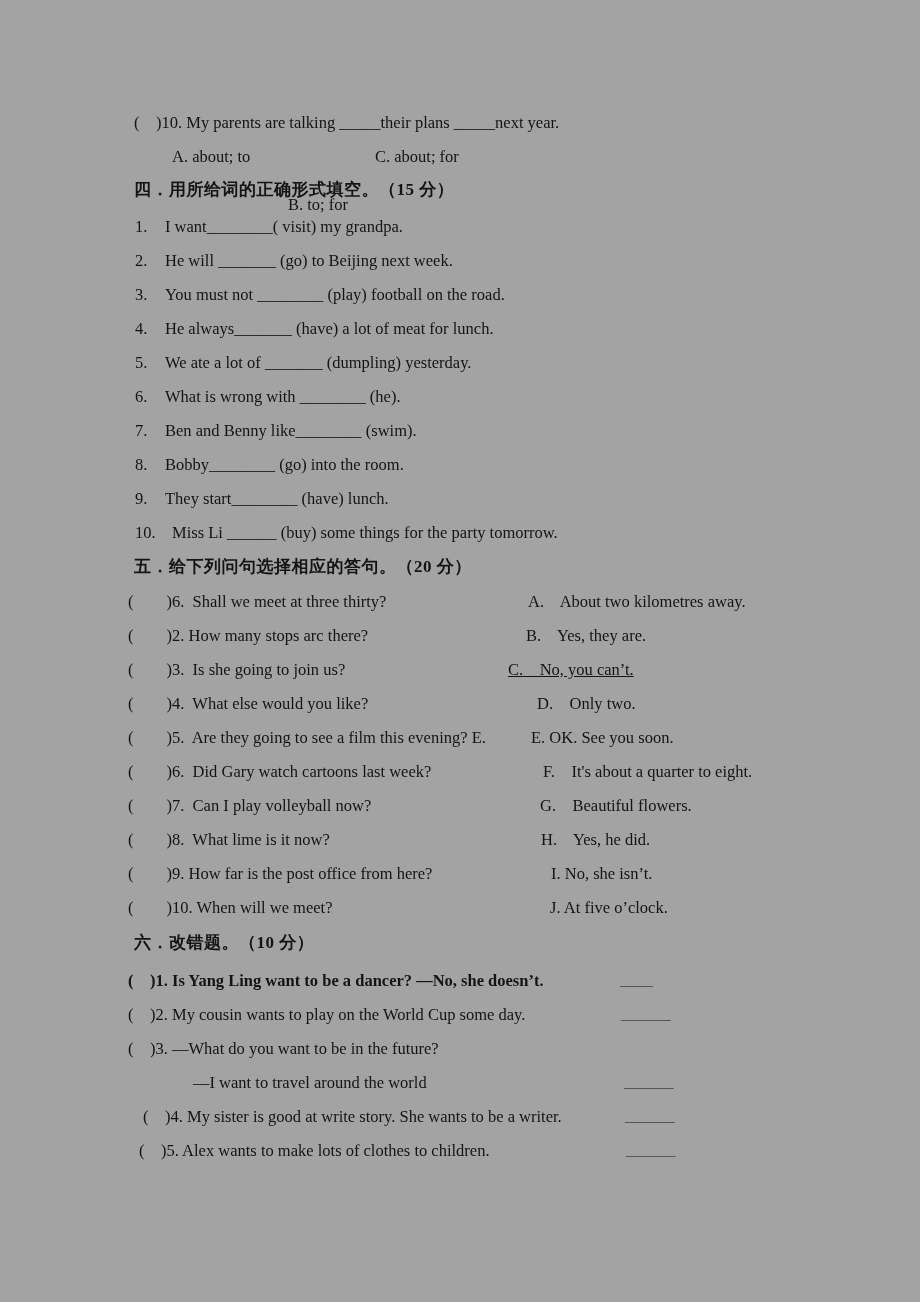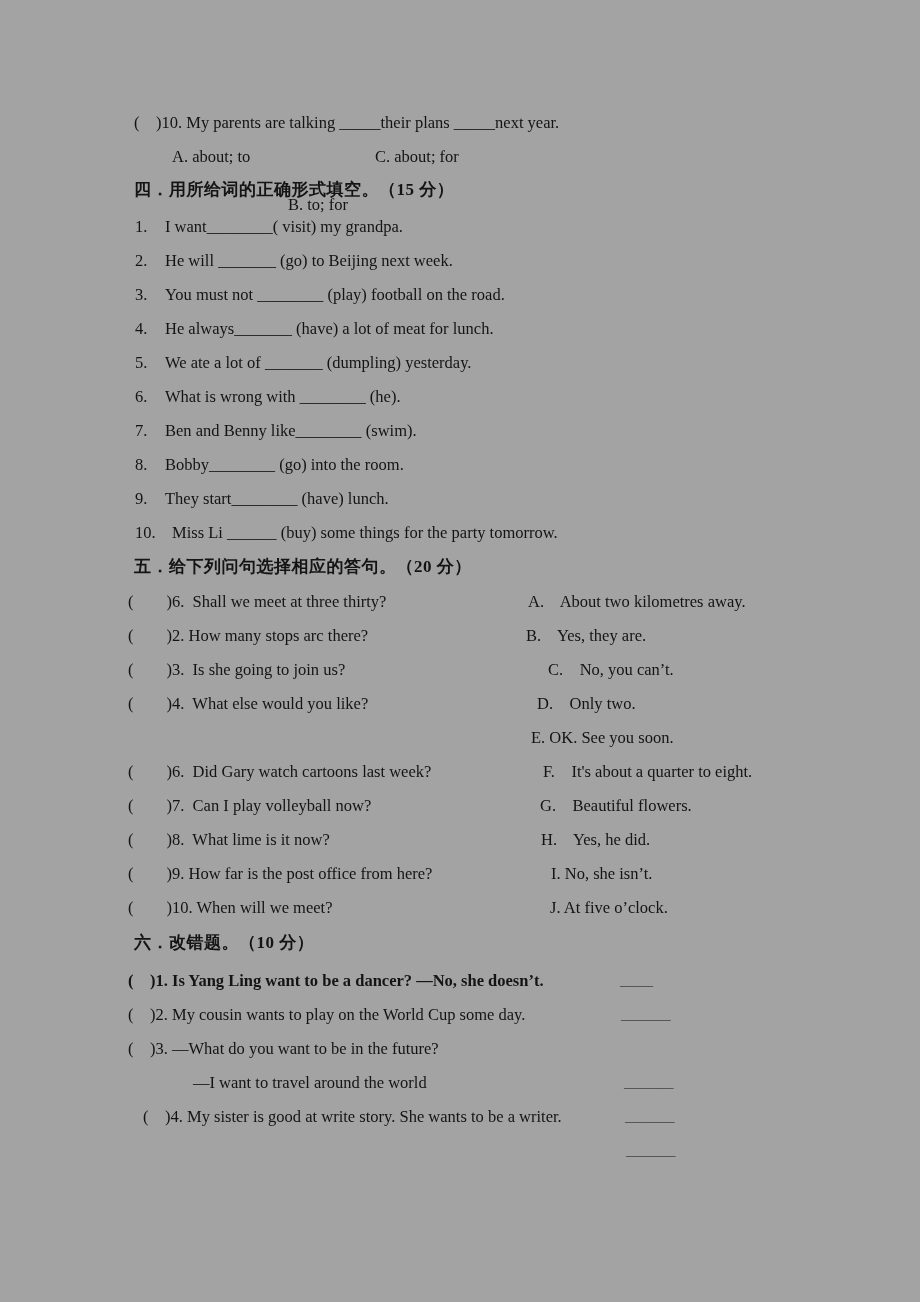--- a/index.html
+++ b/index.html
@@ -67,23 +67,24 @@
   <div class="line" style="top:522px; left:135px;">10.</div>
   <div class="line" style="top:522px; left:172px;">Miss Li ______ (buy) some things for the party tomorrow.</div>
 
   <div class="line heading" style="top:556px; left:134px;">五．给下列问句选择相应的答句。（20 分）</div>
 
   <div class="line" style="top:591px; left:128px;">(        )6.  Shall we meet at three thirty?</div>
   <div class="line" style="top:591px; left:528px;">A.    About two kilometres away.</div>
   <div class="line" style="top:625px; left:128px;">(        )2. How many stops arc there?</div>
   <div class="line" style="top:625px; left:526px;">B.    Yes, they are.</div>
   <div class="line" style="top:659px; left:128px;">(        )3.  Is she going to join us?</div>
-  <div class="line" style="top:659px; left:548px;">C.    No, you can’t.</div>
+  <div class="line" style="top:659px; left:508px;text-decoration:underline;">C.    No, you can’t.</div>
   <div class="line" style="top:693px; left:128px;">(        )4.  What else would you like?</div>
   <div class="line" style="top:693px; left:537px;">D.    Only two.</div>
+  <div class="line" style="top:727px; left:128px;">(        )5.  Are they going to see a film this evening? E.</div>
   <div class="line" style="top:727px; left:531px;">E. OK. See you soon.</div>
   <div class="line" style="top:761px; left:128px;">(        )6.  Did Gary watch cartoons last week?</div>
   <div class="line" style="top:761px; left:543px;">F.    It's about a quarter to eight.</div>
   <div class="line" style="top:795px; left:128px;">(        )7.  Can I play volleyball now?</div>
   <div class="line" style="top:795px; left:540px;">G.    Beautiful flowers.</div>
   <div class="line" style="top:829px; left:128px;text-align:right;">(        )8.  What lime is it now?</div>
   <div class="line" style="top:829px; left:541px;">H.    Yes, he did.</div>
   <div class="line" style="top:863px; left:128px;text-align:center;">(        )9. How far is the post office from here?</div>
   <div class="line" style="top:863px; left:551px;">I. No, she isn’t.</div>
   <div class="line" style="top:897px; left:128px;">(        )10. When will we meet?</div>
@@ -93,15 +94,16 @@
 
   <div class="line" style="top:970px;  left:128px;font-weight:bold;">(    )1. Is Yang Ling want to be a dancer? —No, she doesn’t.</div>
   <div class="blank" style="top:970px;  left:620px;">____</div>
   <div class="line" style="top:1004px; left:128px;">(    )2. My cousin wants to play on the World Cup some day.</div>
   <div class="blank" style="top:1004px; left:621px;">______</div>
   <div class="line" style="top:1038px; left:128px;">(    )3. —What do you want to be in the future?</div>
   <div class="line" style="top:1072px; left:193px;">—I want to travel around the world</div>
   <div class="blank" style="top:1072px; left:624px;">______</div>
   <div class="line" style="top:1106px; left:143px;">(    )4. My sister is good at write story. She wants to be a writer.</div>
   <div class="blank" style="top:1106px; left:625px;">______</div>
+  <div class="line" style="top:1140px; left:139px;">(    )5. Alex wants to make lots of clothes to children.</div>
   <div class="blank" style="top:1140px; left:626px;">______</div>
 
 </div>
 
 </body></html>

